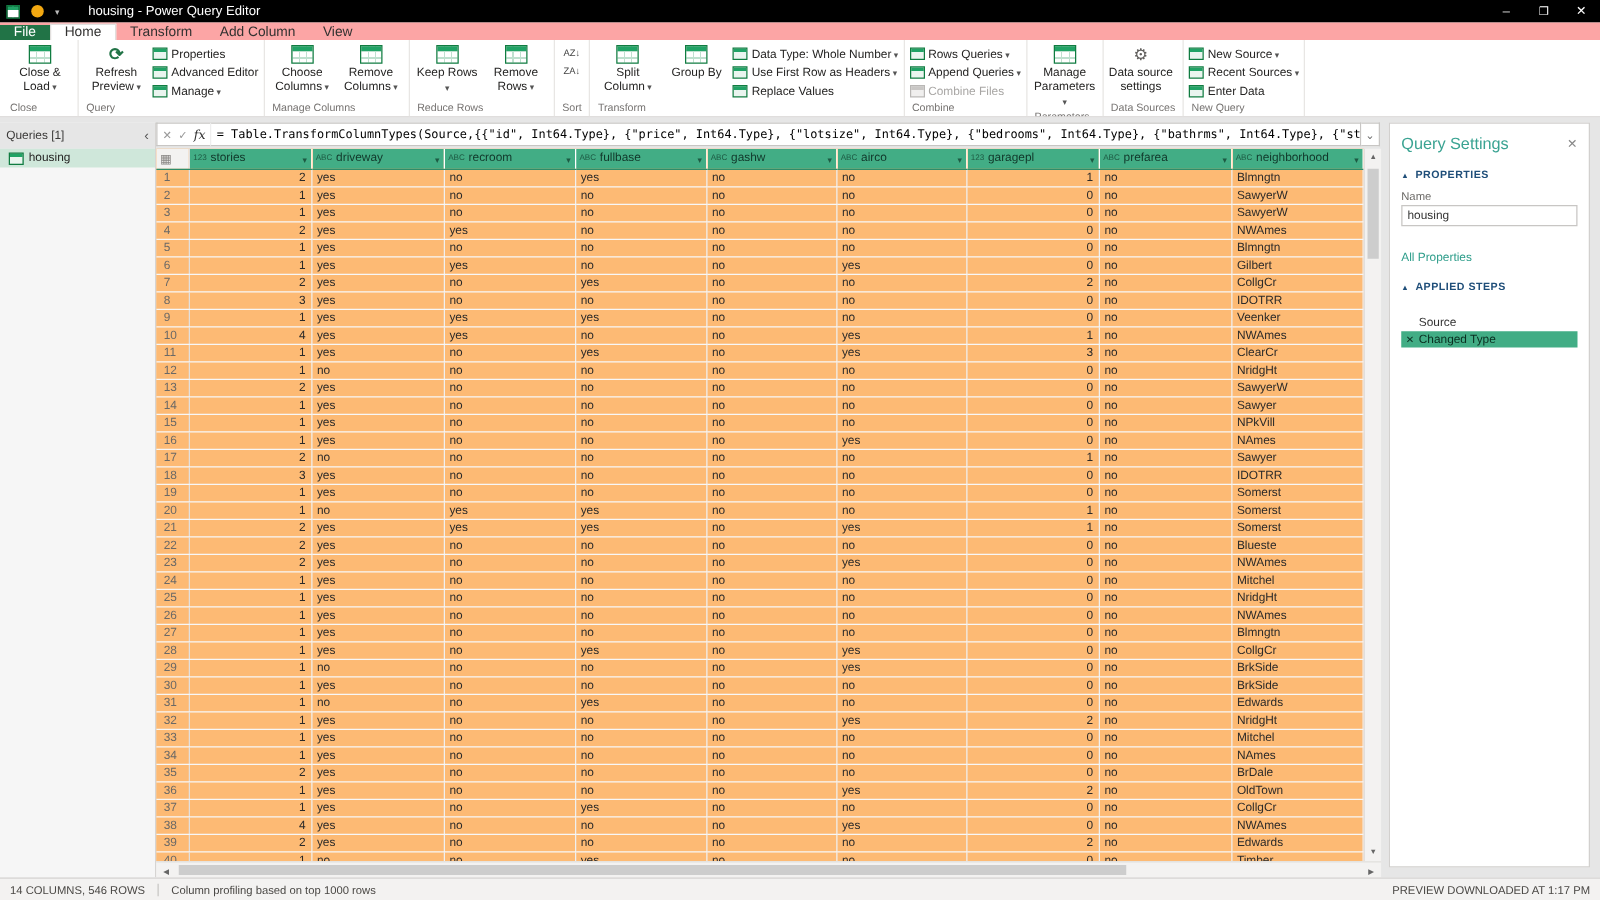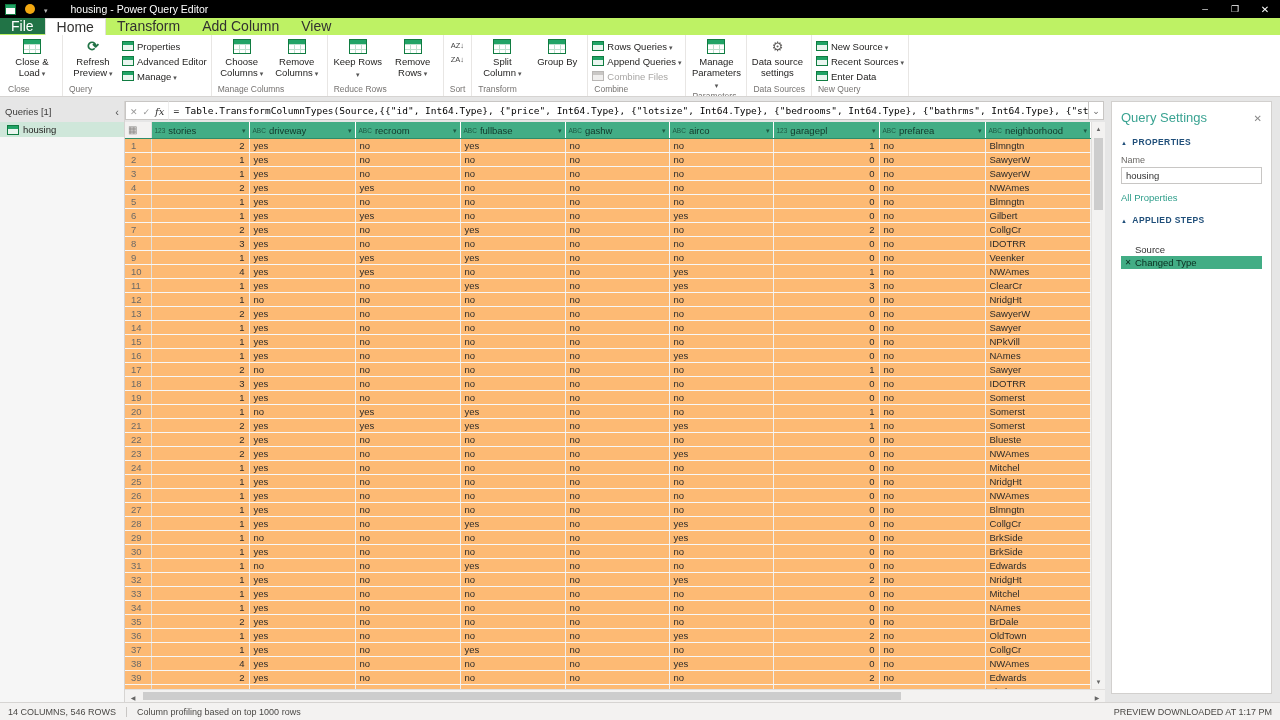--- a/index.html
+++ b/index.html
@@ -14,21 +14,21 @@
 .smiley-icon{width:10px;height:10px;border-radius:50%;background:#f2a811;display:inline-block}
 .tb-caret::before{content:"▾";font-size:7px;color:#bbb}
 .tb-title{font-size:10.5px;color:#fff;margin-left:14px;white-space:nowrap}
 .tb-right{display:flex}
 .winbtn{width:30px;height:18px;display:flex;align-items:center;justify-content:center;color:#fff}
 .winbtn.min::before{content:"─";font-size:8px}
 .winbtn.max::before{content:"❐";font-size:9px}
 .winbtn.close::before{content:"✕";font-size:10px}
 
 
-.tabrow{flex:0 0 14px;background:#bef264;display:flex;align-items:flex-start;font-size:14px}
+.tabrow{flex:0 0 14px;background:#fca5a5;display:flex;align-items:flex-end;font-size:11px}
 .tab{padding:0 11px;display:flex;align-items:center;color:#323130;cursor:default}
 .tab.file{background:#217346;color:#fff}
 .tab.active{background:#fff;border:1px solid #e1dfdd;border-bottom:none}
 
 
 .ribbon{flex:0 0 62px;background:#fff;border-bottom:1px solid #d6d4d2;display:flex;align-items:stretch;padding-left:2px;overflow:hidden}
 .rgroup{display:flex;flex-direction:column;border-right:1px solid #e8e6e4;padding:2px 4px 0}
 .rbody{flex:1;display:flex;align-items:flex-start;gap:3px}
 .glabel{flex:0 0 12px;text-align:left;color:#767371;font-size:8.5px;line-height:11px;white-space:nowrap;padding:0 2px}
 .bigbtn{width:52px;display:flex;flex-direction:column;align-items:center;text-align:center;font-size:9.5px;line-height:11px;color:#252423;padding:2px 0 0;cursor:default}
@@ -100,21 +100,21 @@
 .settings-panel{flex:0 0 175px;background:#e6e6e6;padding:0 8px 8px 6px}
 .settings-card{background:#fff;border:1px solid #d2d0ce;height:100%;padding:8px 9px;position:relative}
 .qs-head{display:flex;align-items:center;justify-content:space-between}
 .qs-title{font-size:13px;color:#3aa392}
 .qs-close::before{content:"✕";color:#888;font-size:10px}
 .qs-section{margin-top:12px}
 .qs-sec-header{display:flex;align-items:center;gap:5px;font-size:8.5px;font-weight:bold;color:#1f4e79;letter-spacing:.4px}
 .qs-tri::before{content:"▲";font-size:6px;color:#1f4e79}
 .qs-name-label{font-size:9px;color:#6b6966;margin:8px 0 2px}
 .qs-name-input{width:100%;height:17px;border:1px solid #c8c6c4;font-size:9.5px;padding:0 4px;font-family:"Liberation Sans",sans-serif;color:#333}
-.qs-link{color:#2d9d8a;font-size:9.5px;margin-top:8px;display:inline-block;cursor:default}
+.qs-link{color:#2d9d8a;font-size:9.5px;margin-top:20px;display:inline-block;cursor:default}
 .steps{margin-top:18px}
 .step{height:13px;display:flex;align-items:center;font-size:9.5px;color:#333}
 .step .step-indent{width:14px;flex:0 0 14px}
 .step.selected{background:#42ad85;color:#0a2e20}
 .step-del{width:14px;flex:0 0 14px;font-size:8px;display:flex;justify-content:center;color:#0a2e20}
 .step-label{white-space:nowrap;overflow:hidden}
 
 
 .statusbar{flex:0 0 18px;background:#f3f2f1;border-top:1px solid #d6d4d2;display:flex;align-items:center;font-size:9px;color:#4a4845;padding:0 8px;gap:10px}
 .sb-sep{width:1px;height:10px;background:#c8c6c4}
@@ -227,20 +227,34 @@
 
     <div class="rgroup">
       <div class="rbody">
         <div class="bigbtn">
           <span class="ricon gicon"></span>
           <span class="blabel caret">Split Column</span>
         </div>
         <div class="bigbtn">
           <span class="ricon gicon"></span>
           <span class="blabel">Group By</span>
+        </div>
+        <div class="smallstack">
+          <div class="smallbtn">
+            <span class="gicon-sm"></span>
+            <span class="slabel caret">Data Type: Whole Number</span>
+          </div>
+          <div class="smallbtn">
+            <span class="gicon-sm"></span>
+            <span class="slabel caret">Use First Row as Headers</span>
+          </div>
+          <div class="smallbtn">
+            <span class="gicon-sm"></span>
+            <span class="slabel">Replace Values</span>
+          </div>
         </div>
       </div>
       <div class="glabel">Transform</div>
     </div>
 
     <div class="rgroup">
       <div class="rbody">
         <div class="smallstack">
           <div class="smallbtn">
             <span class="gicon-sm"></span>

